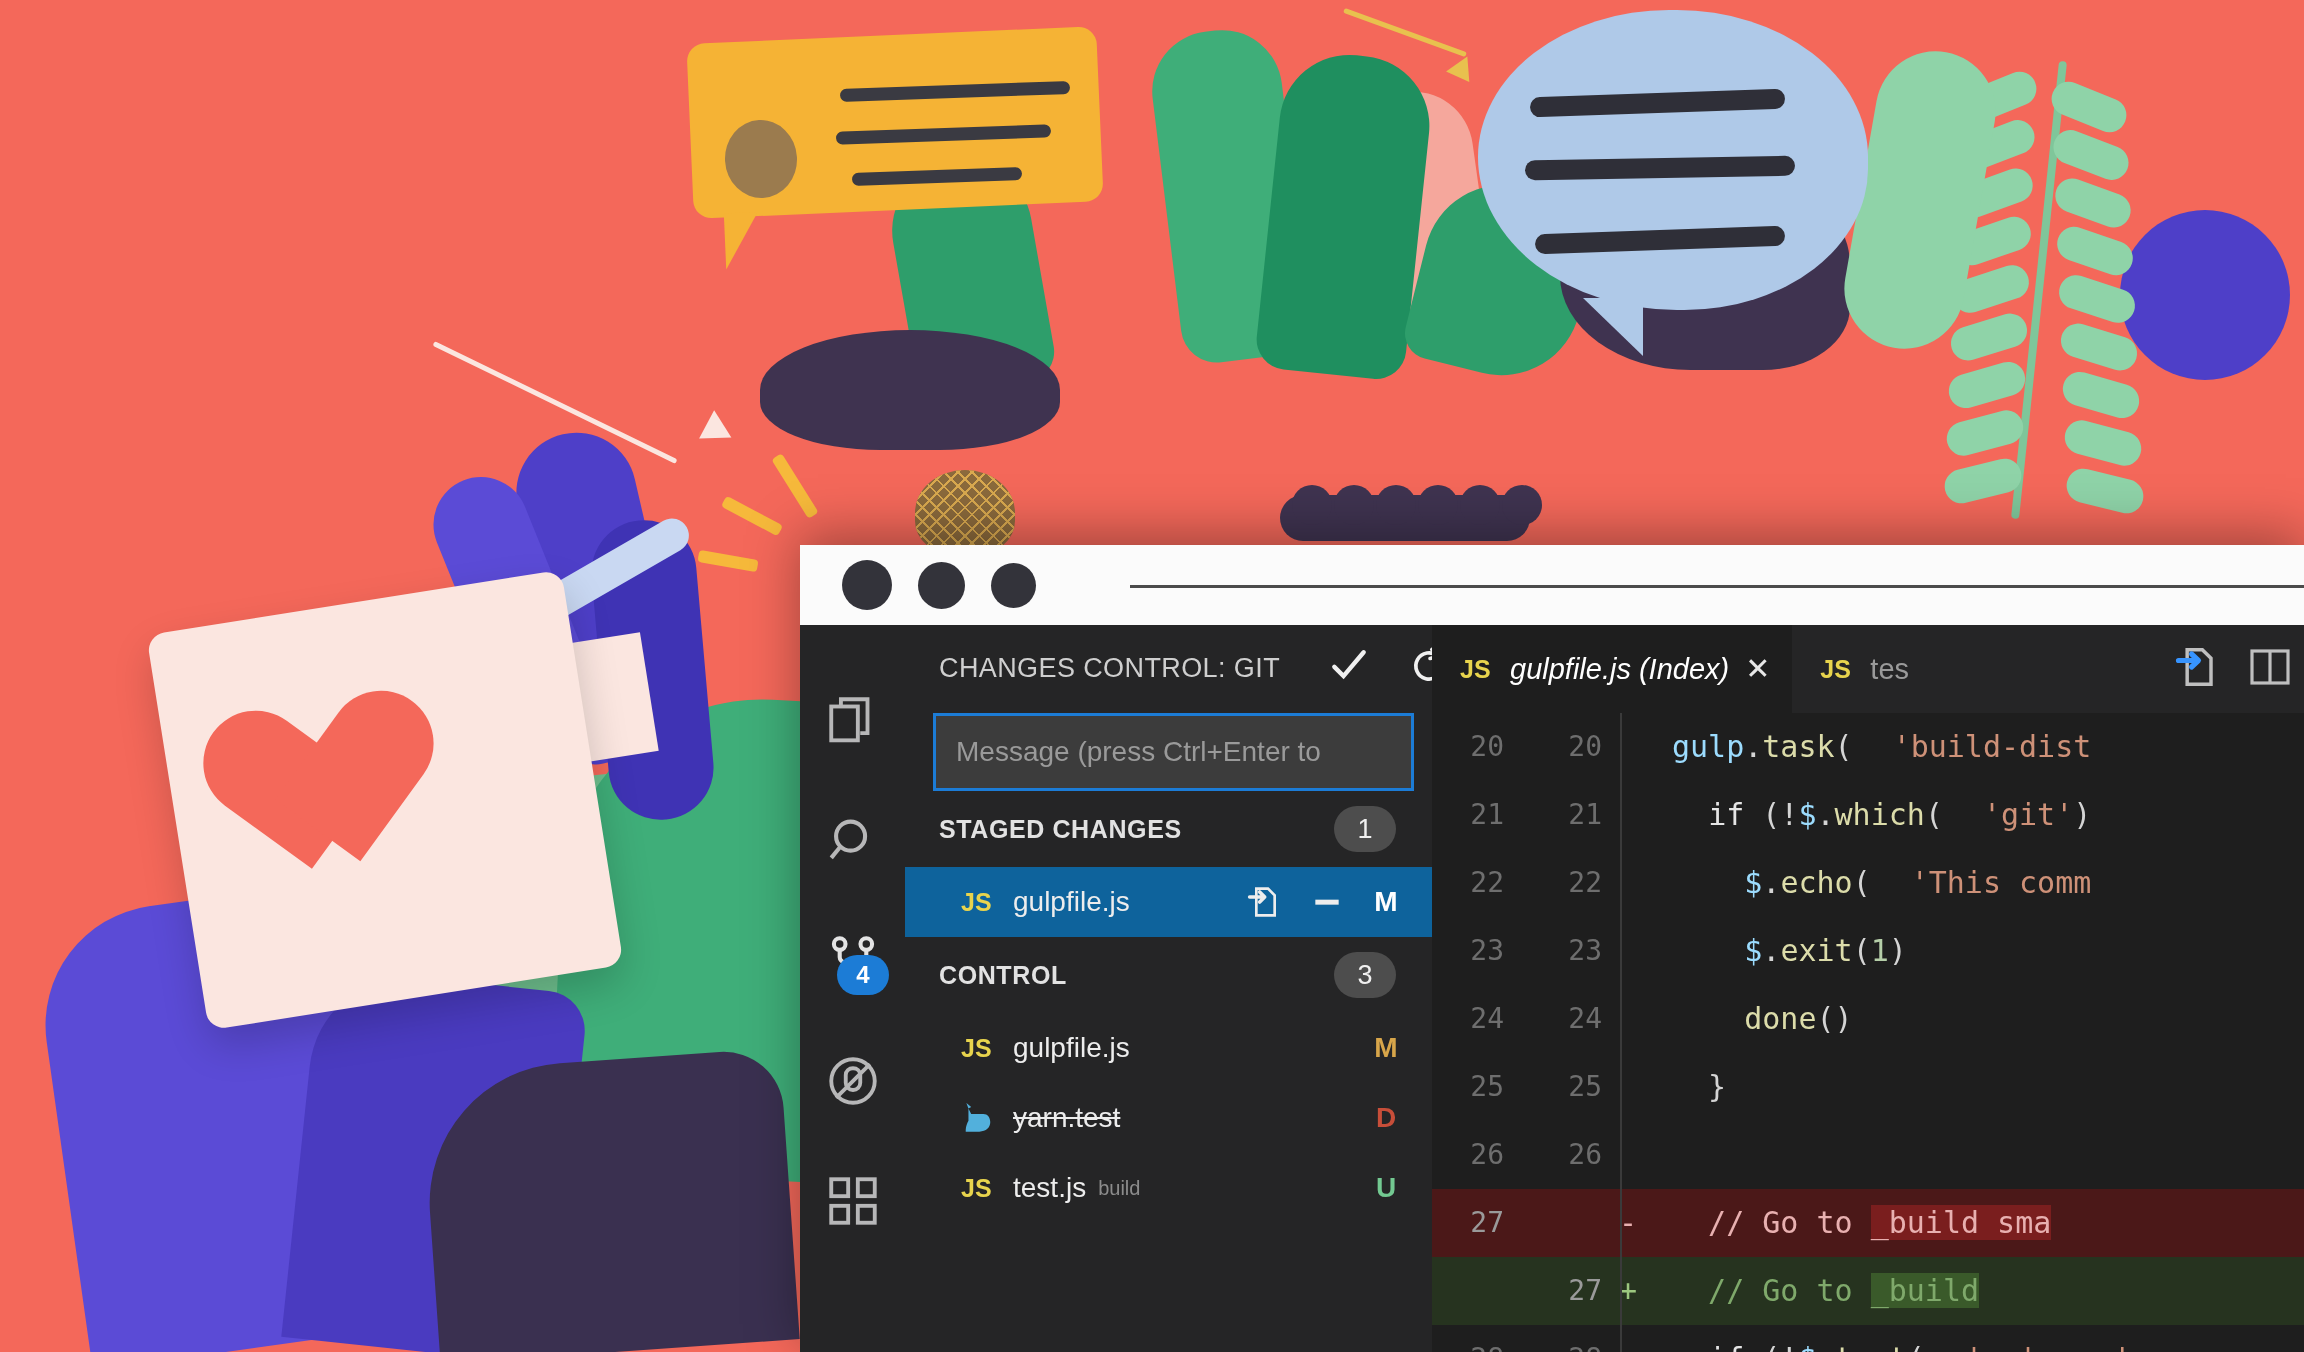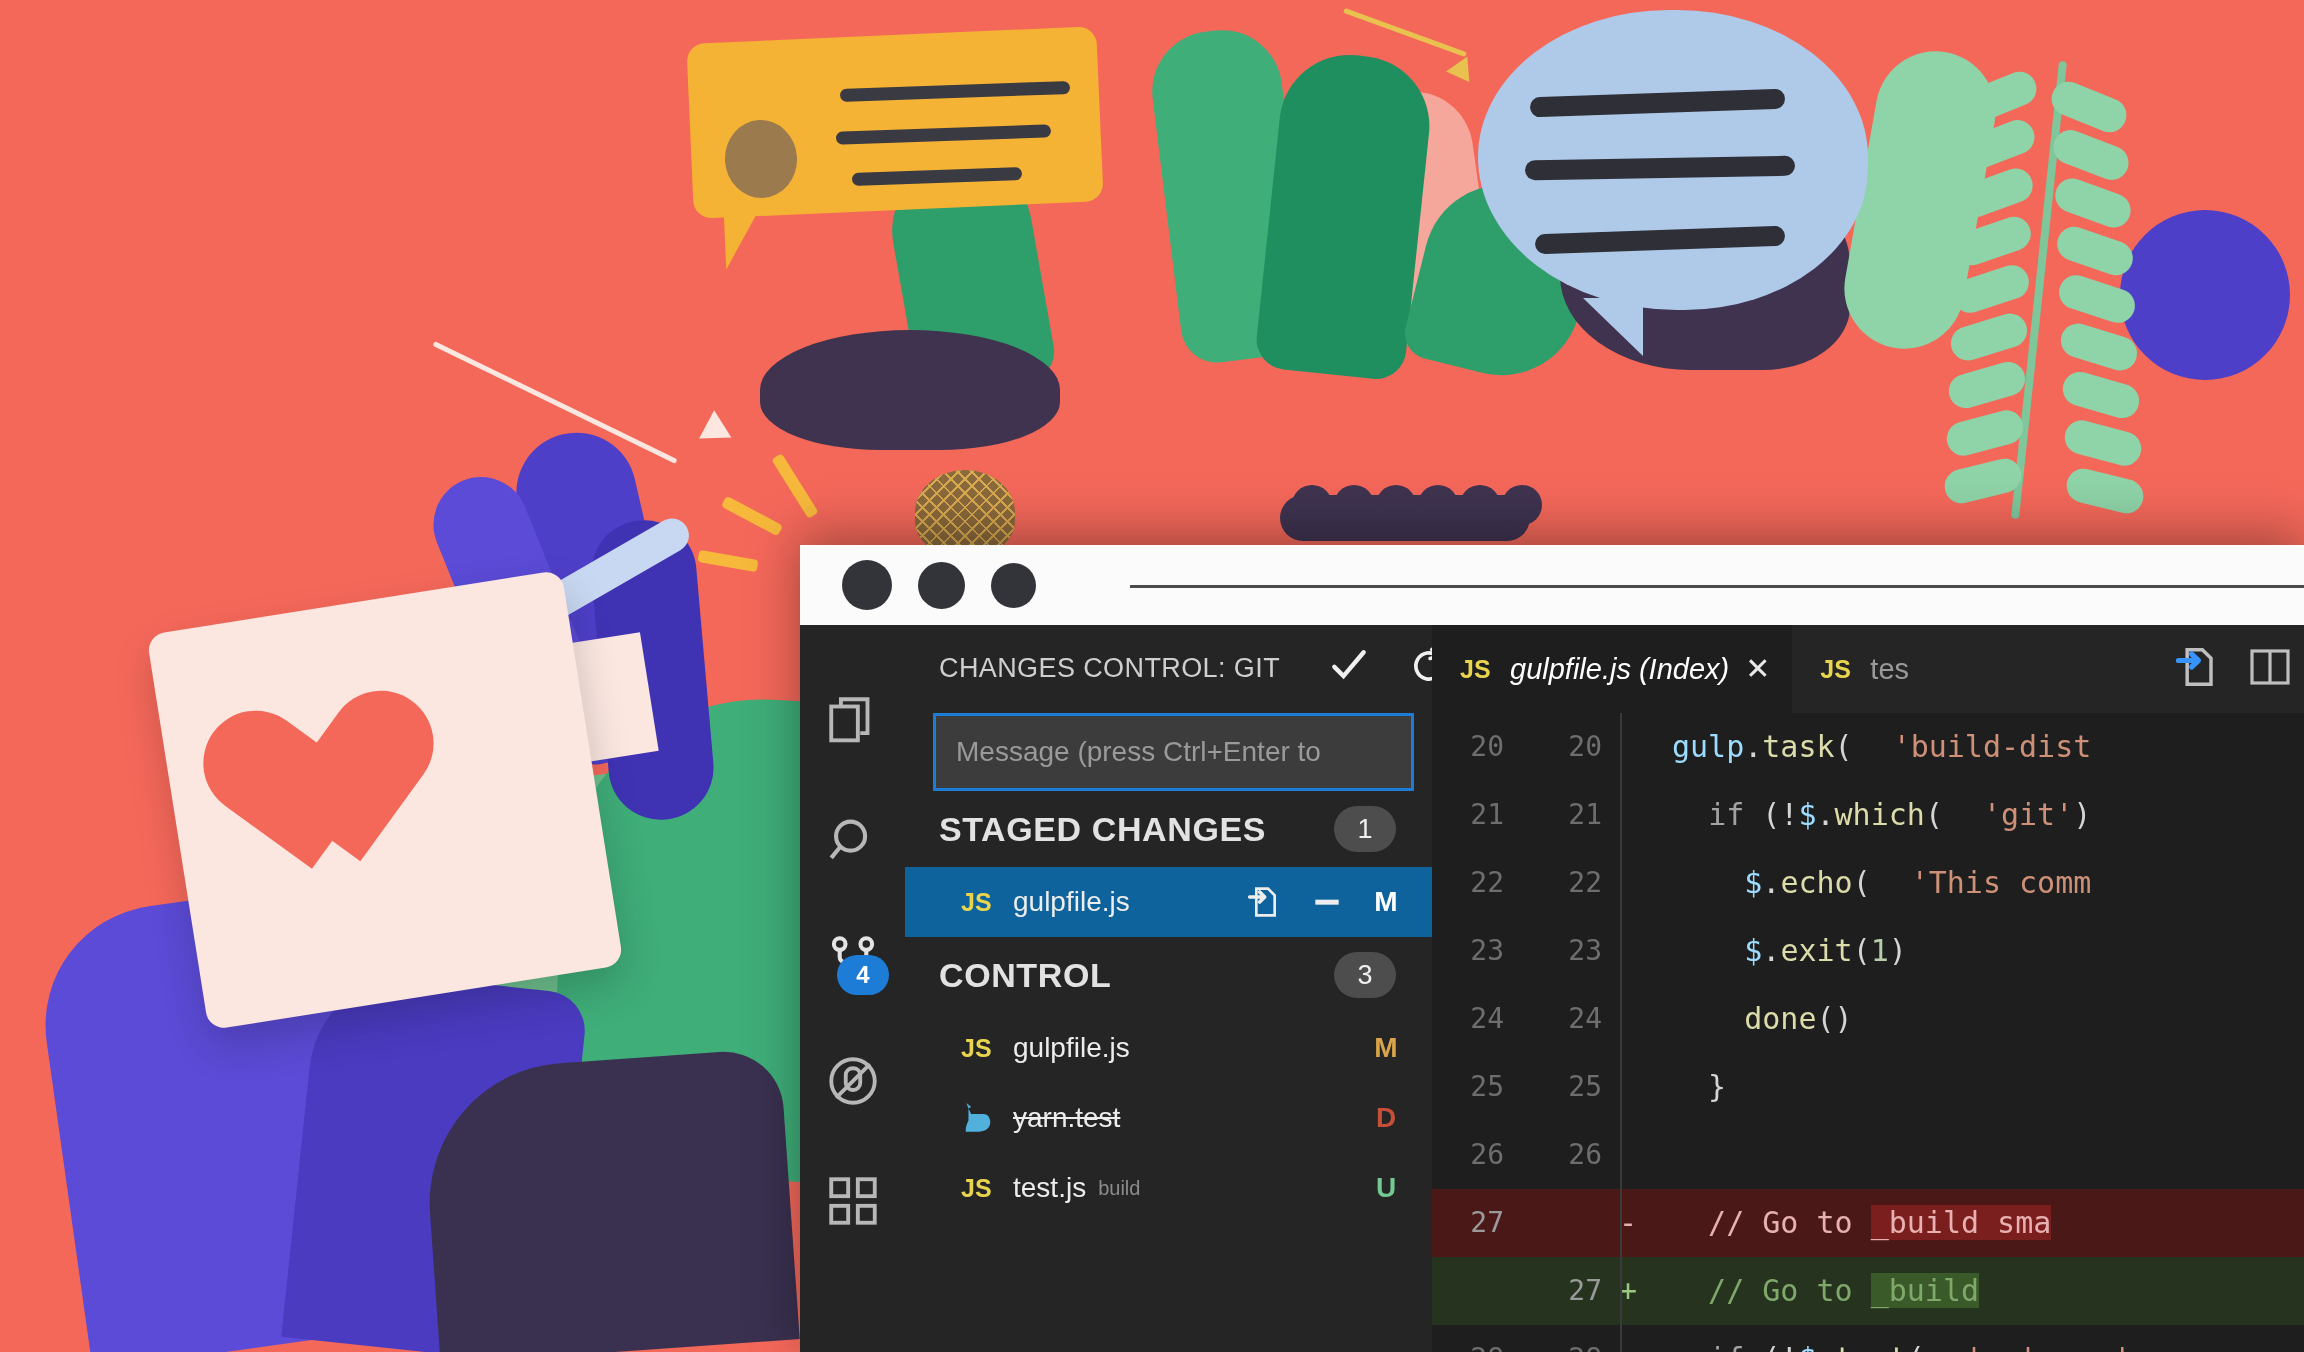--- a/index.html
+++ b/index.html
@@ -125,21 +125,21 @@
   .sidebar{width:527px;background:#252526;flex:0 0 527px;display:flex;flex-direction:column;}
   .sc-header{height:86px;display:flex;align-items:center;padding:0 22px 0 34px;gap:0;}
   .sc-title{color:#CFCFCF;font-size:27px;letter-spacing:.4px;white-space:nowrap;}
   .sc-actions{display:flex;align-items:center;gap:34px;margin-left:46px;}
   .sc-act{width:46px;height:46px;display:flex;align-items:center;justify-content:center;color:#E6E6E6;}
 
   .msgbox{margin:2px 18px 0 28px;height:72px;background:#3C3C3C;border:3px solid #1C7CD6;display:flex;align-items:center;padding:0 20px;}
   .msg-ph{color:#9A9A9A;font-size:28px;white-space:nowrap;overflow:hidden;}
 
   .grp-header{height:76px;display:flex;align-items:center;padding:0 36px 0 34px;}
-  .grp-label{color:#E2E2E2;font-size:34px;font-weight:bold;letter-spacing:.6px;flex:1;}
+  .grp-label{color:#E2E2E2;font-size:25px;font-weight:bold;letter-spacing:.6px;flex:1;}
   .grp-badge{min-width:46px;height:46px;border-radius:23px;background:#4D4D4D;color:#F0F0F0;font-size:27px;
     display:flex;align-items:center;justify-content:center;padding:0 8px;}
 
   .file-row{height:70px;display:flex;align-items:center;padding:0 30px 0 56px;gap:18px;}
   .file-row.selected{background:#0E639C;}
   .js-badge{color:#E8D44D;font-size:25px;font-weight:bold;font-family:"Liberation Sans",sans-serif;width:34px;}
   .cat-ico{width:34px;height:30px;position:relative;}
   .fname{color:#EDEDED;font-size:28px;white-space:nowrap;}
   .fname.deleted{text-decoration:line-through;}
   .fpath{color:#8C8C8C;font-size:20px;margin-left:-6px;}
@@ -163,21 +163,21 @@
   .sign{width:52px;text-align:center;flex:0 0 52px;font-size:30px;}
   .ctext{padding-left:18px;flex:1;min-width:0;}
   .cline.del{background:#4B1818;}
   .cline.add{background:#26331F;}
   .cline.del .gut,.cline.del .gut2,.cline.add .gut,.cline.add .gut2{color:#9A9A9A;}
   .wdel{background:#7A1E1E;}
   .wadd{background:#3A5A2A;}
   .divider{position:absolute;left:188px;top:0;bottom:0;width:2px;background:#3A3A3A;}
 
   .k-fn{color:#DCDCAA;}
-  .k-kw{color:#a3a3a3;}
+  .k-kw{color:#e5e5e5;}
   .k-var{color:#9CDCFE;}
   .k-str{color:#CE9178;margin-left:40px;}
   .k-num{color:#B5CEA8;}
   .k-pun{color:#D4D4D4;}
   .c-del{color:#E8B0B0;}
   .c-add{color:#7FA96B;}
 </style>
 </head>
 <body>
 

